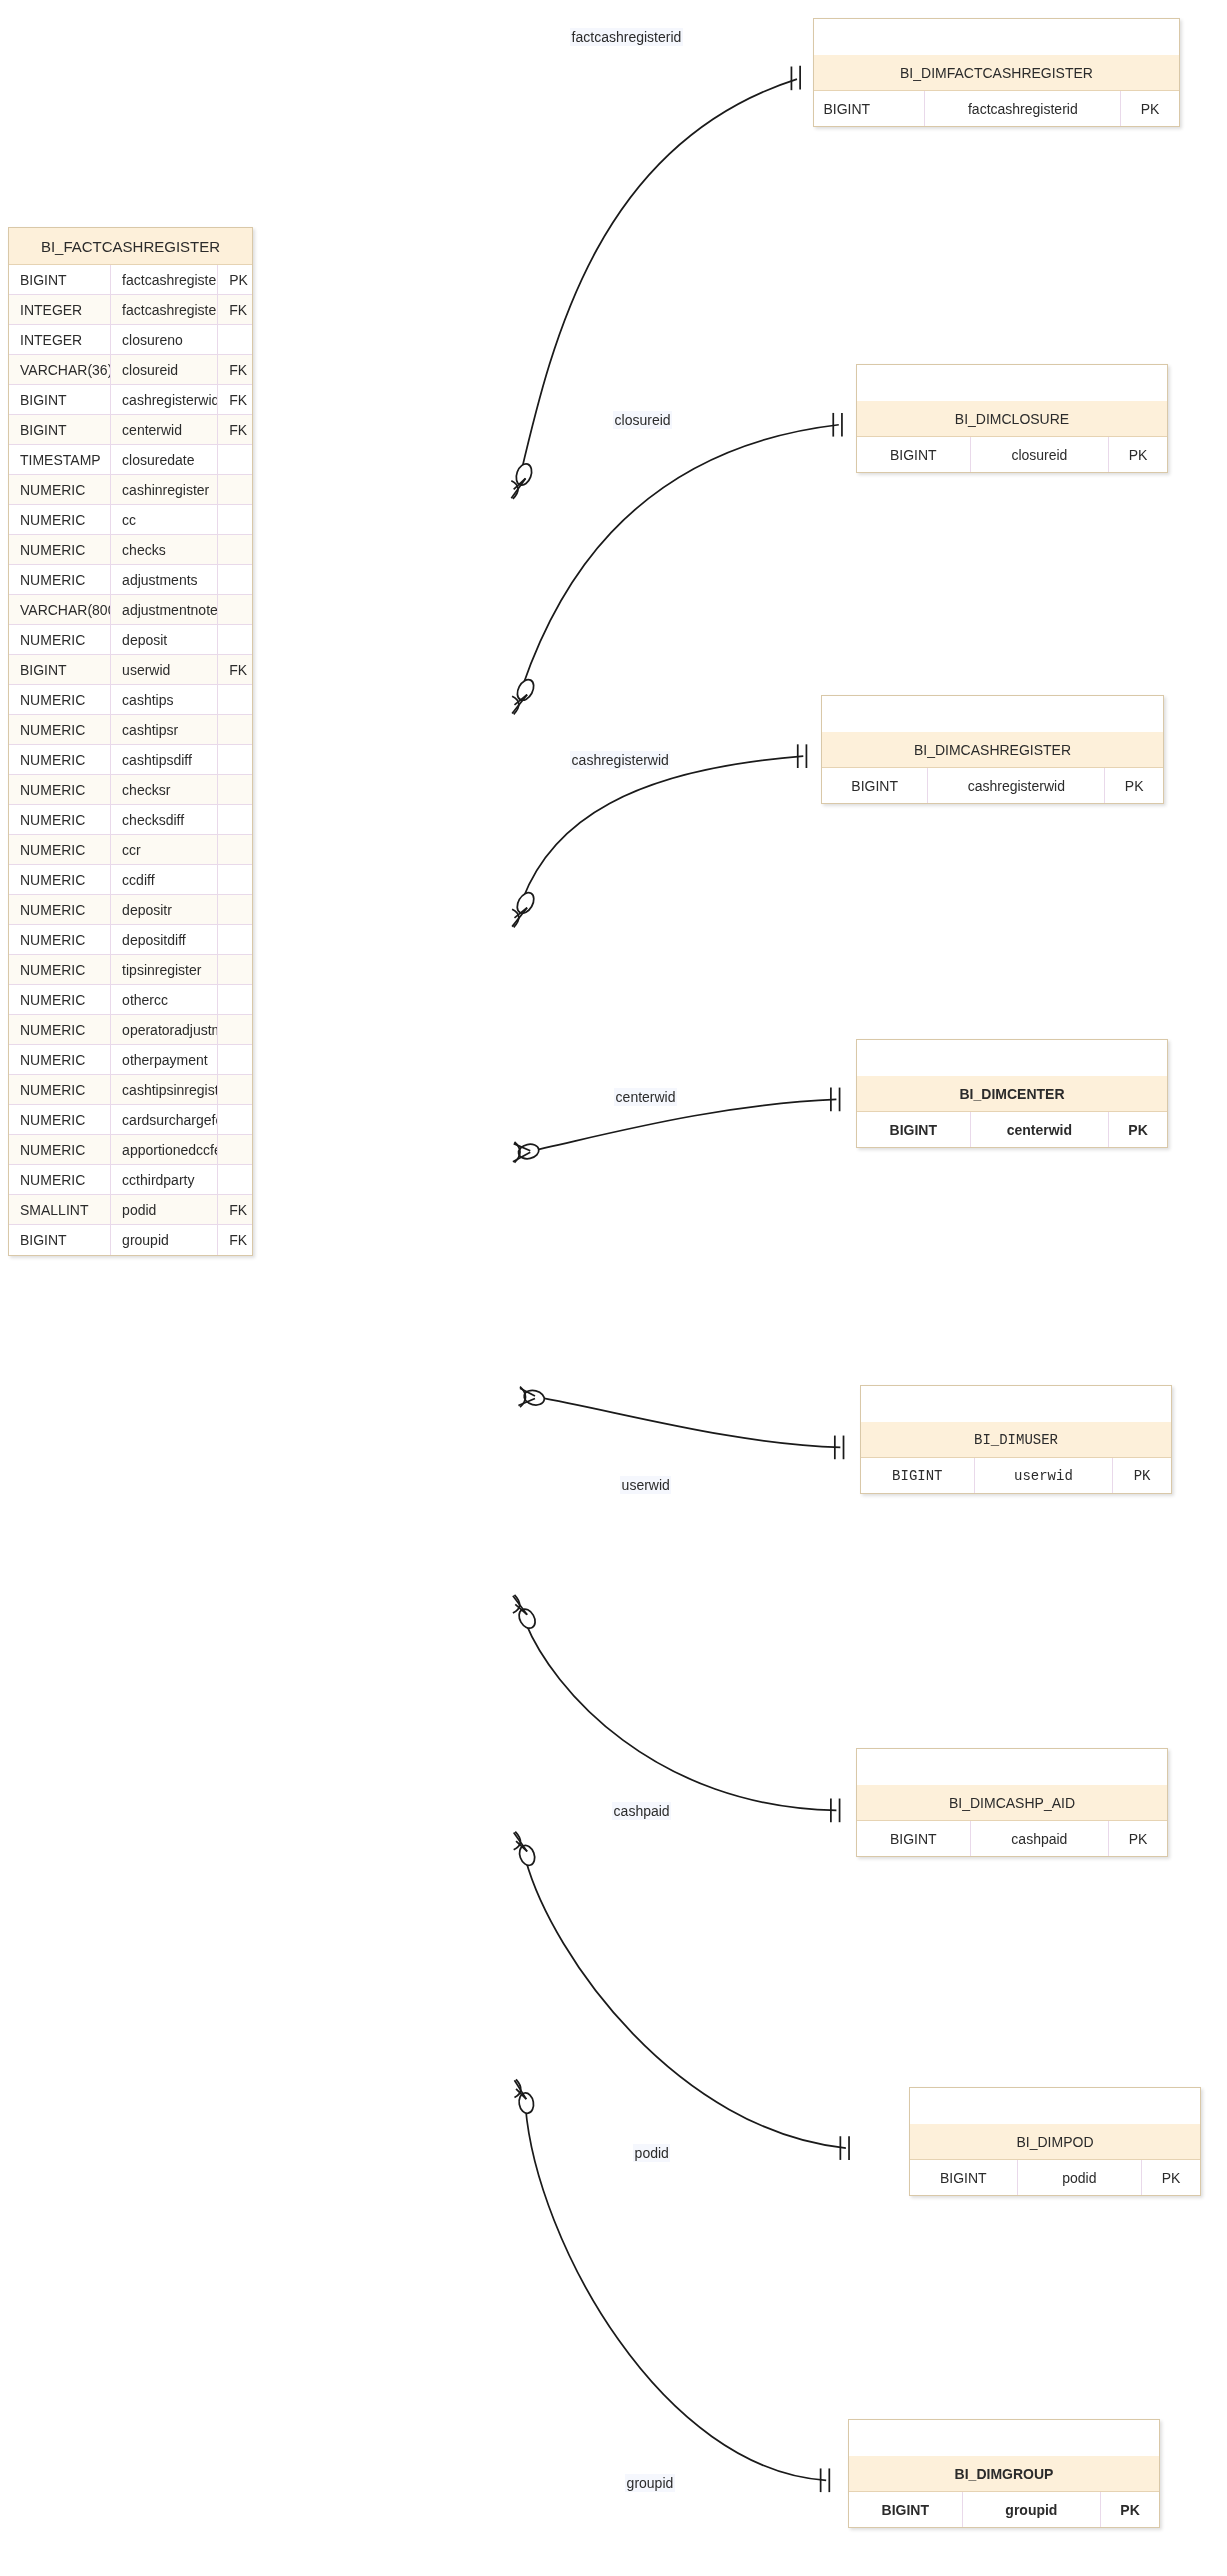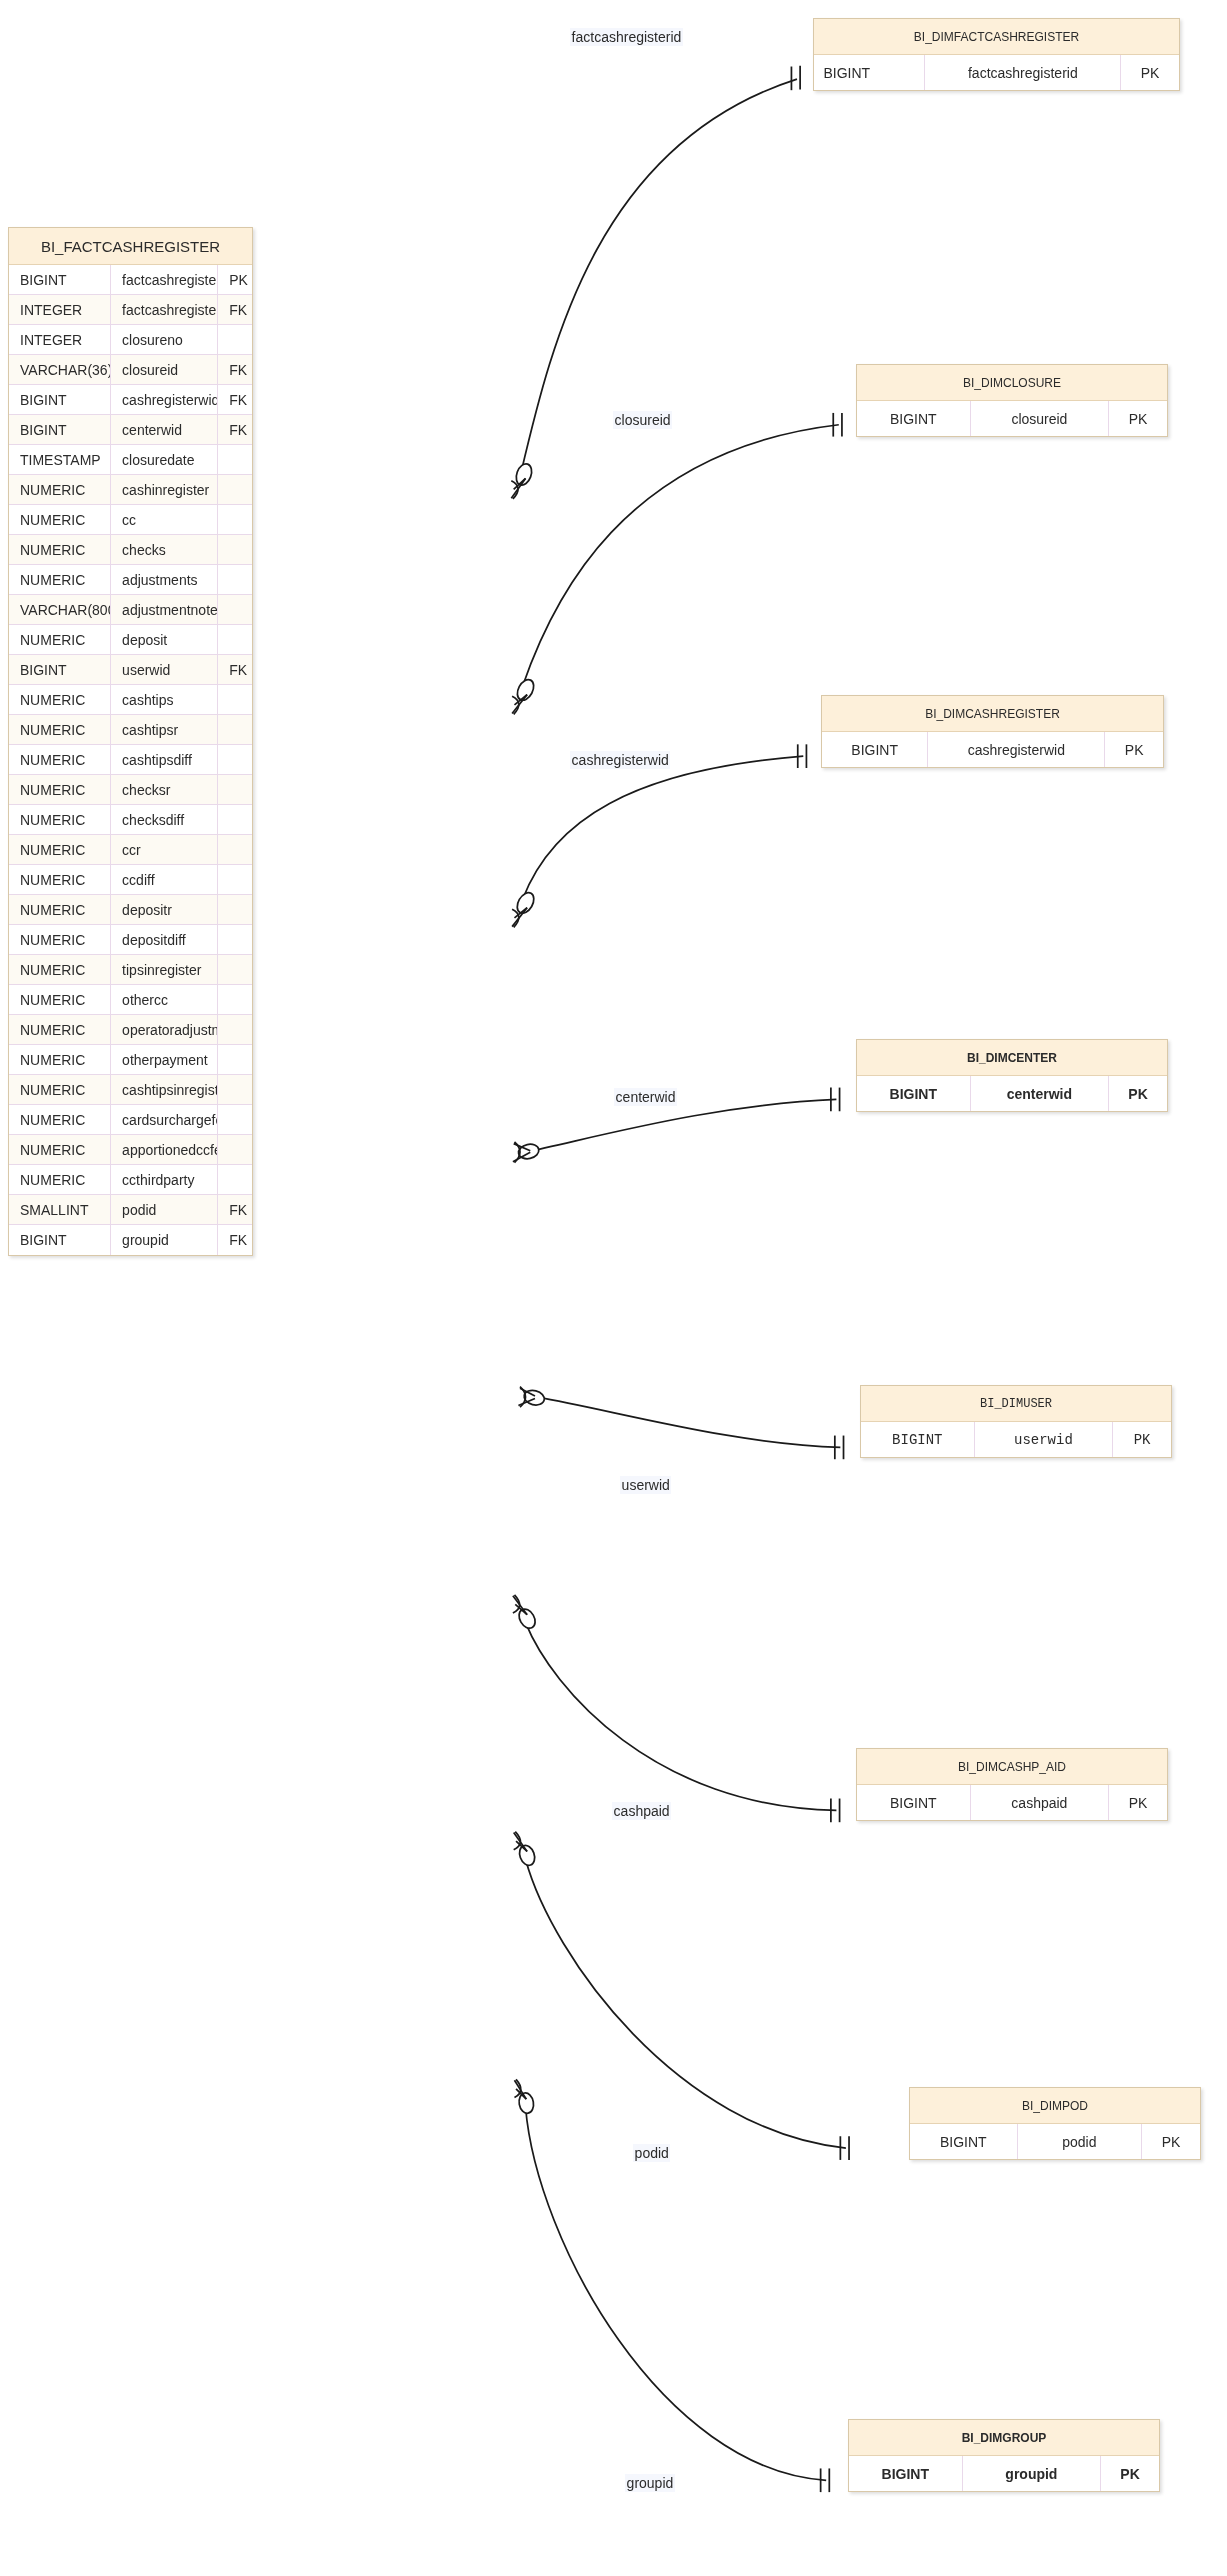--- a/index.html
+++ b/index.html
@@ -88,21 +88,21 @@
     top: 227px;
     width: 245px;
   }
   #fact-table .entity-title { height: 37px; }
   #fact-table .attr-row { height: 30px; }
   #fact-table .cell.type { width: 103px; }
   #fact-table .cell.name { width: 108px; }
   #fact-table .cell.key  { width: 34px; }
 
   
-  .dim .entity-title { height: 36px; font-size: 12px; }
+  .dim .entity-title { height: 36px; font-size: 14px; margin-top: 36px; }
   .dim .attr-row { height: 35px; }
   .dim .cell { font-size: 14px; padding: 0 9.5px; }
 
   .rel-label {
     position: absolute;
     font-size: 14px;
     color: #2b2b2b;
     background: #f5f7fd;
     white-space: nowrap;
     padding: 0.8px 1.6px;

